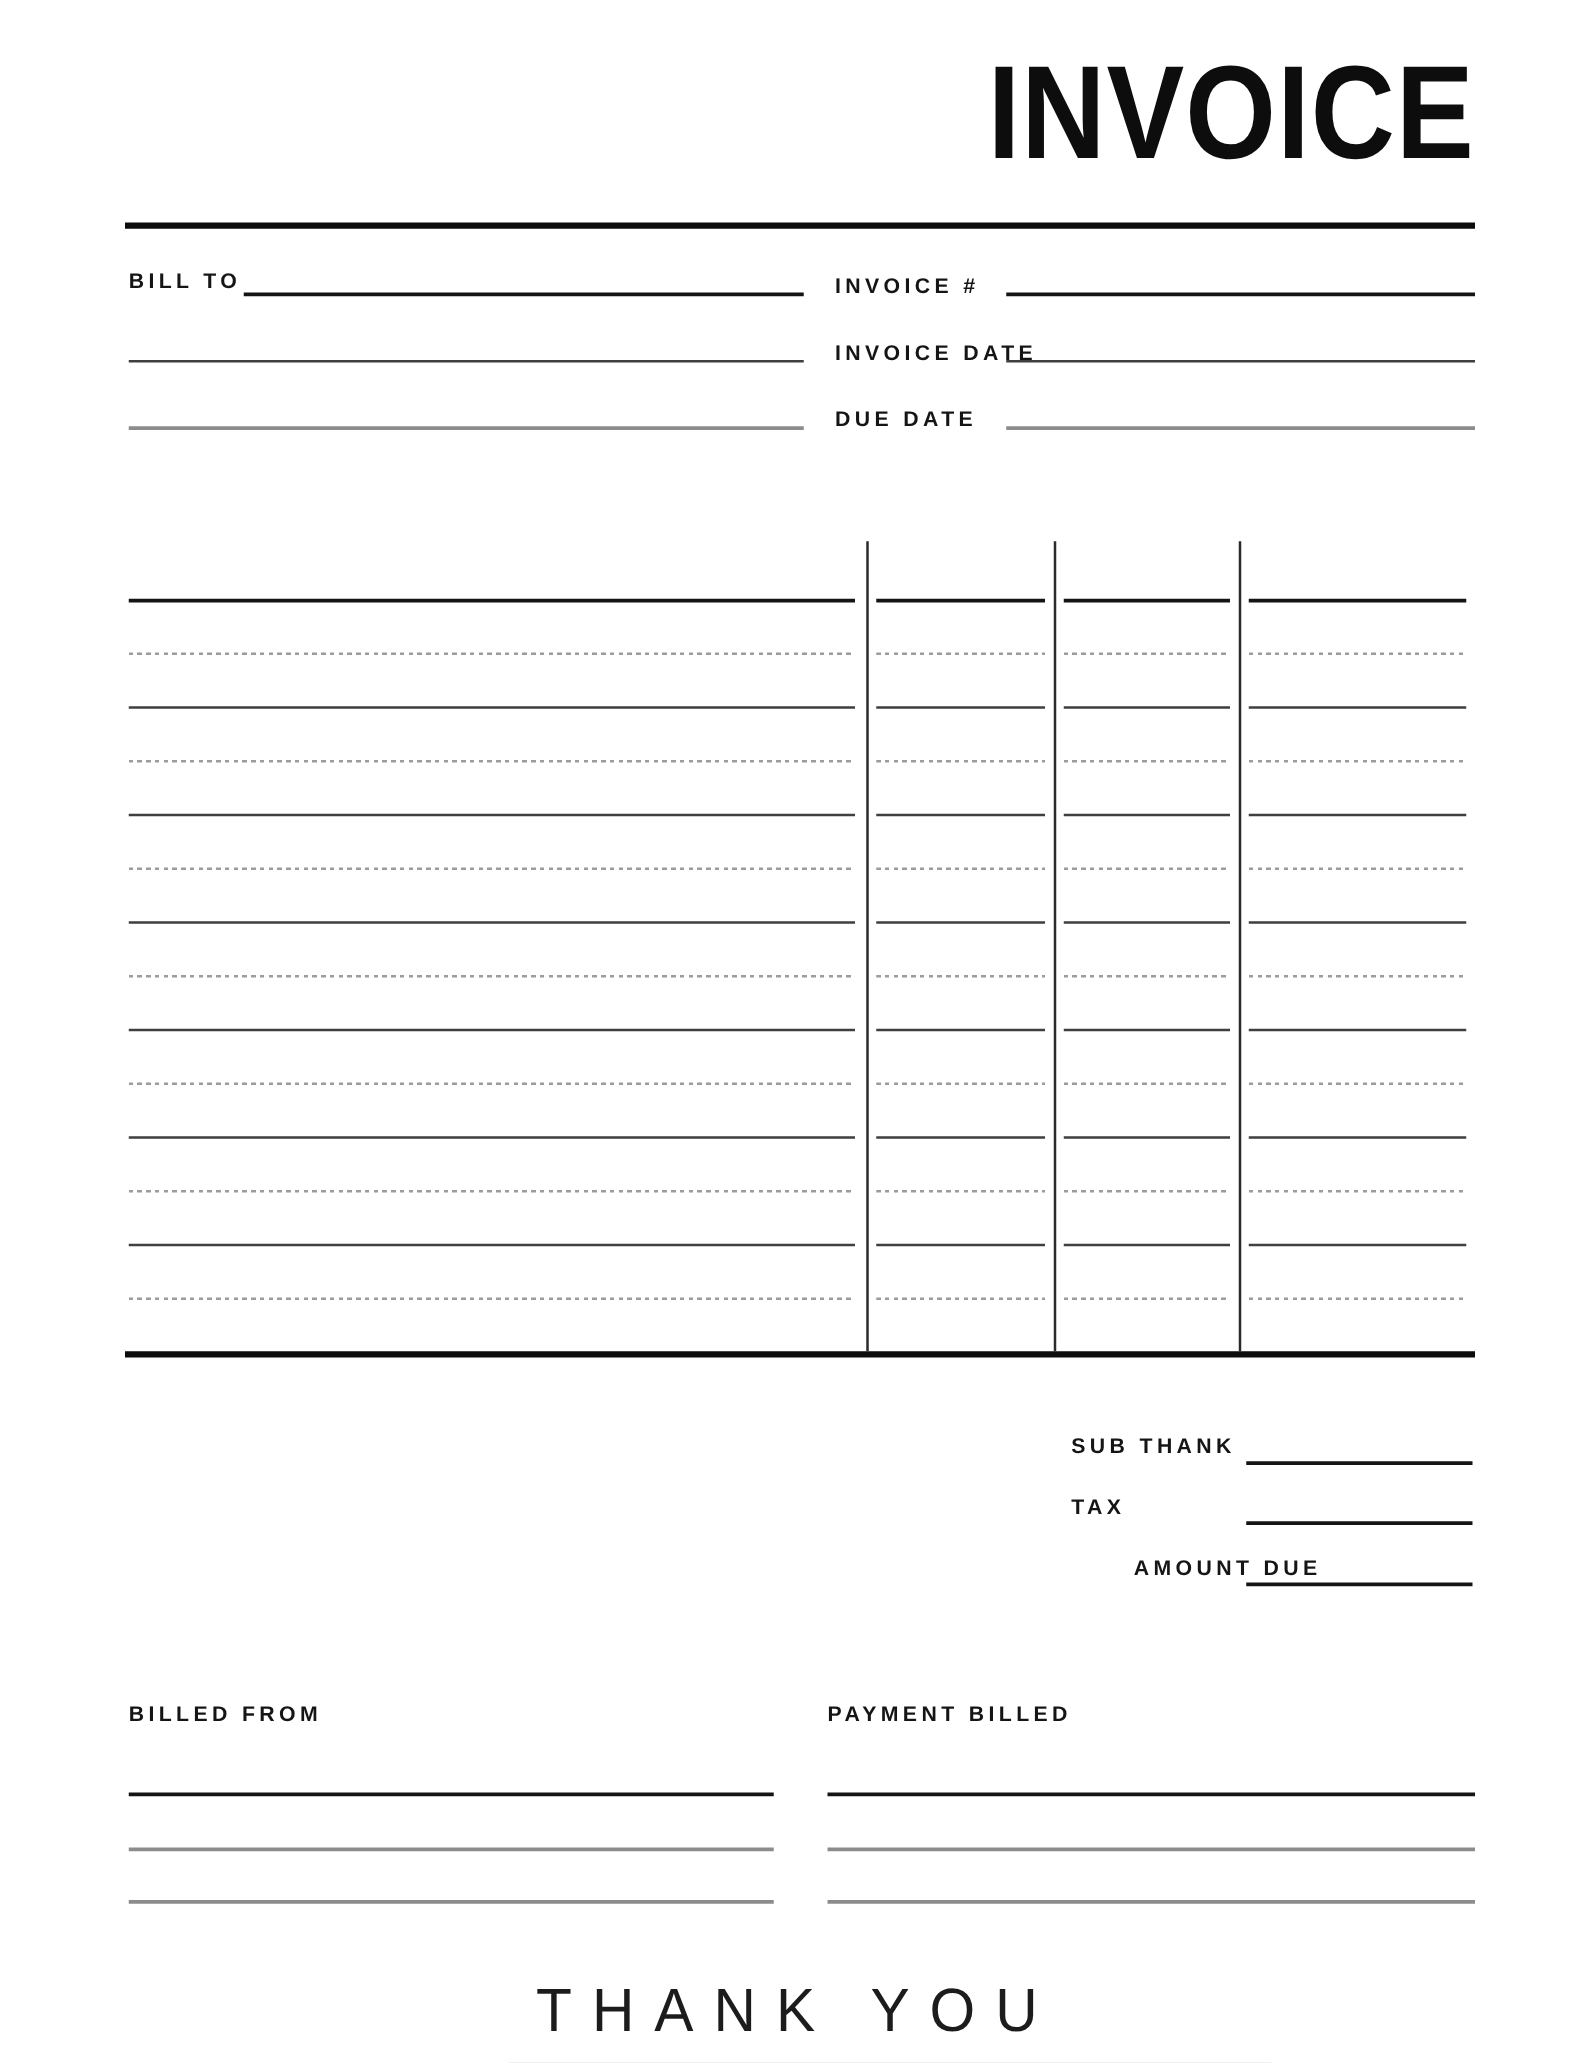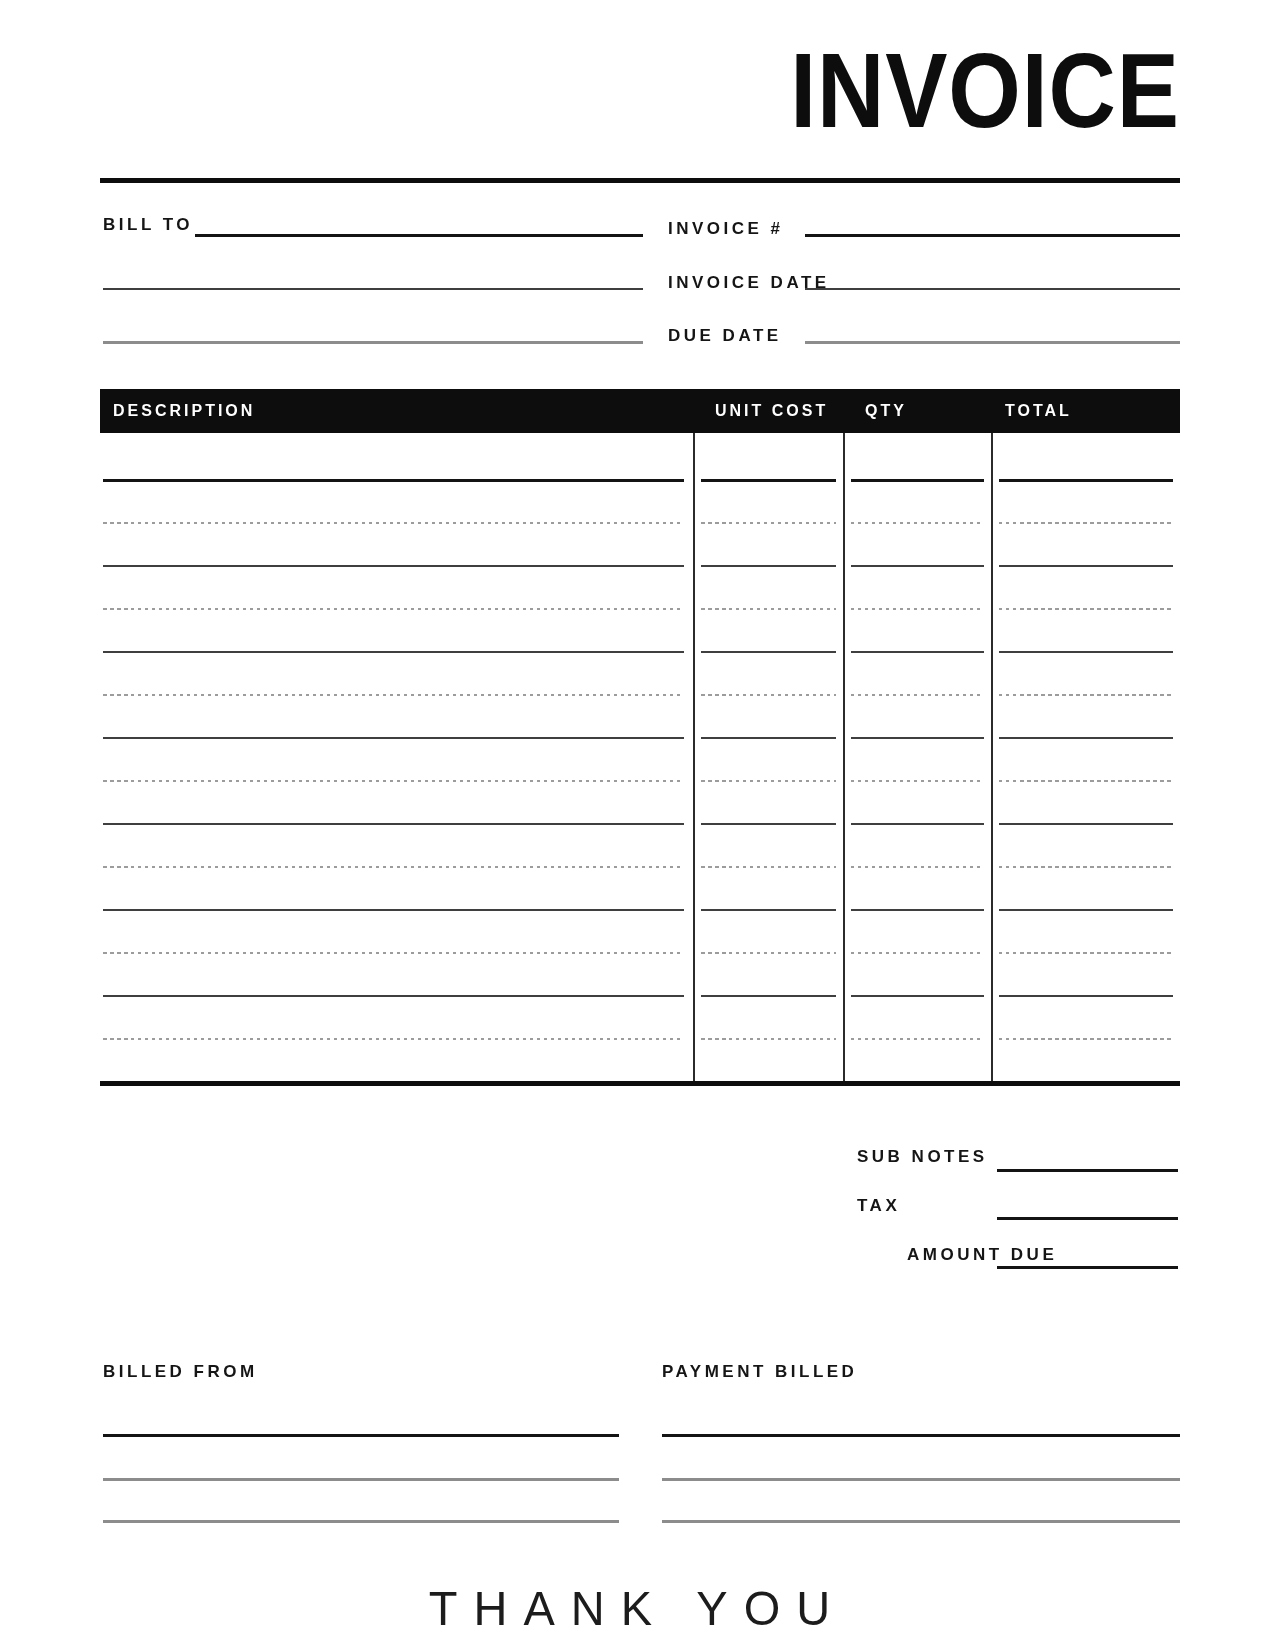--- a/index.html
+++ b/index.html
@@ -98,26 +98,20 @@
   <div class="lbl" style="left:668px;top:273px;">INVOICE DATE</div>
   <div class="line line--mid" style="left:805px;top:288px;width:375px;"></div>
   <div class="field-value" style="left:810px;top:266px;"></div>
 
   <div class="line line--light" style="left:103px;top:341px;width:540px;"></div>
   <div class="field-value" style="left:108px;top:319px;"></div>
   <div class="lbl" style="left:668px;top:326px;">DUE DATE</div>
   <div class="line line--light" style="left:805px;top:341px;width:375px;"></div>
   <div class="field-value" style="left:810px;top:319px;"></div>
 
-  <div class="thead">
-    <div class="th" style="left:13px;">DESCRIPTION</div>
-    <div class="th" style="left:615px;">UNIT COST</div>
-    <div class="th" style="left:765px;">QTY</div>
-    <div class="th" style="left:905px;">TOTAL</div>
-  </div>
 
   <div class="vdiv" style="left:693px;"></div>
   <div class="vdiv" style="left:843px;"></div>
   <div class="vdiv" style="left:991px;"></div>
 
   <div id="table-body">
       <div class="line line--dark" style="left: 103px; top: 479px; width: 581px;"></div>
       <div class="line line--dark" style="left: 701px; top: 479px; width: 135px;"></div>
       <div class="line line--dark" style="left: 851px; top: 479px; width: 133px;"></div>
       <div class="line line--dark" style="left: 999px; top: 479px; width: 174px;"></div>
@@ -171,21 +165,21 @@
       <div class="line line--mid" style="left: 999px; top: 995px; width: 174px;"></div>
       <div class="line line--dashed" style="left: 103px; top: 1038px; width: 581px;"></div>
       <div class="line line--dashed" style="left: 701px; top: 1038px; width: 135px;"></div>
       <div class="line line--dashed" style="left: 851px; top: 1038px; width: 133px;"></div>
       <div class="line line--dashed" style="left: 999px; top: 1038px; width: 174px;"></div>
     </div>
 
   <div class="rule-thick" style="left:100px;top:1081px;width:1080px;"></div>
 
 
-  <div class="lbl" style="left:857px;top:1147px;">SUB NOTES</div>
+  <div class="lbl" style="left:857px;top:1147px;">SUB THANK</div>
   <div class="line line--dark" style="left:997px;top:1169px;width:181px;"></div>
   <div class="field-value" style="left:1002px;top:1147px;"></div>
 
   <div class="lbl" style="left:857px;top:1196px;">TAX</div>
   <div class="line line--dark" style="left:997px;top:1217px;width:181px;"></div>
   <div class="field-value" style="left:1002px;top:1195px;"></div>
 
   <div class="lbl" style="left:907px;top:1245px;">AMOUNT DUE</div>
   <div class="line line--dark" style="left:997px;top:1266px;width:181px;"></div>
   <div class="field-value" style="left:1002px;top:1244px;"></div>

